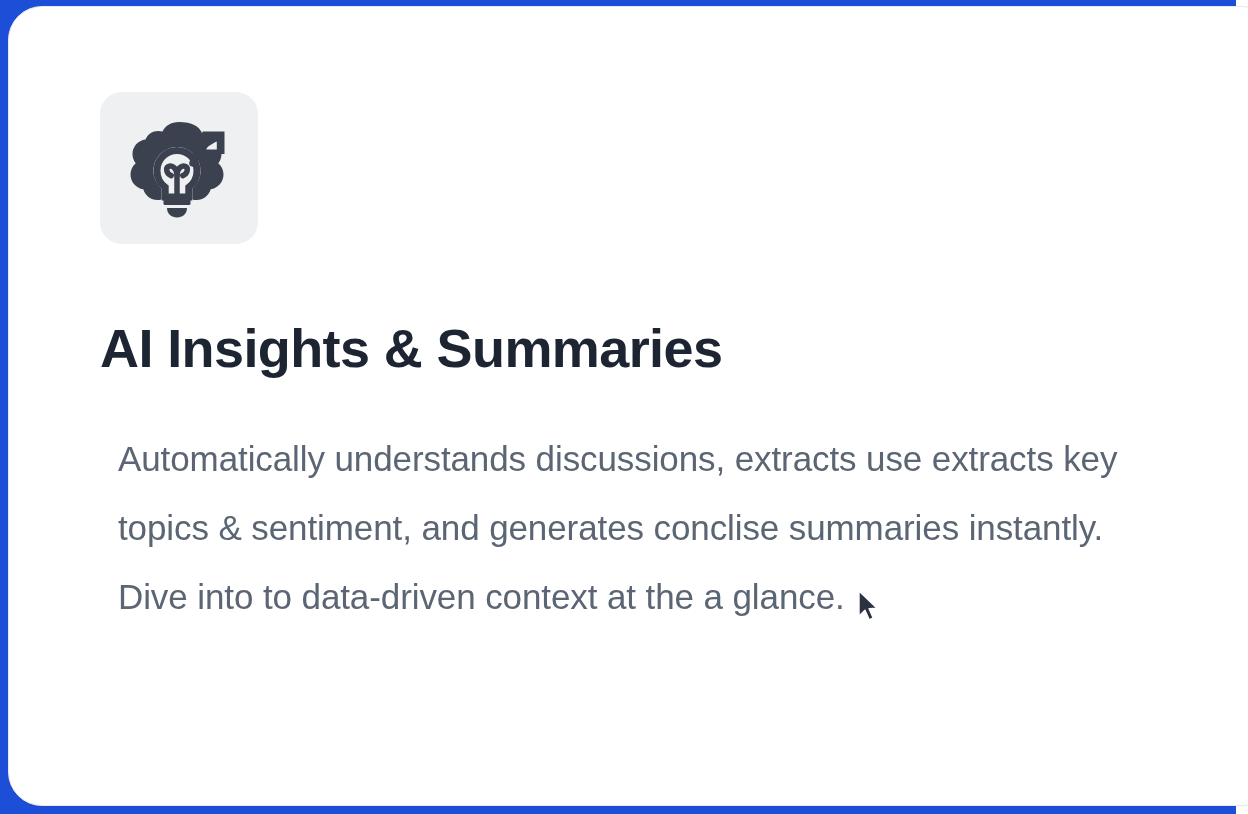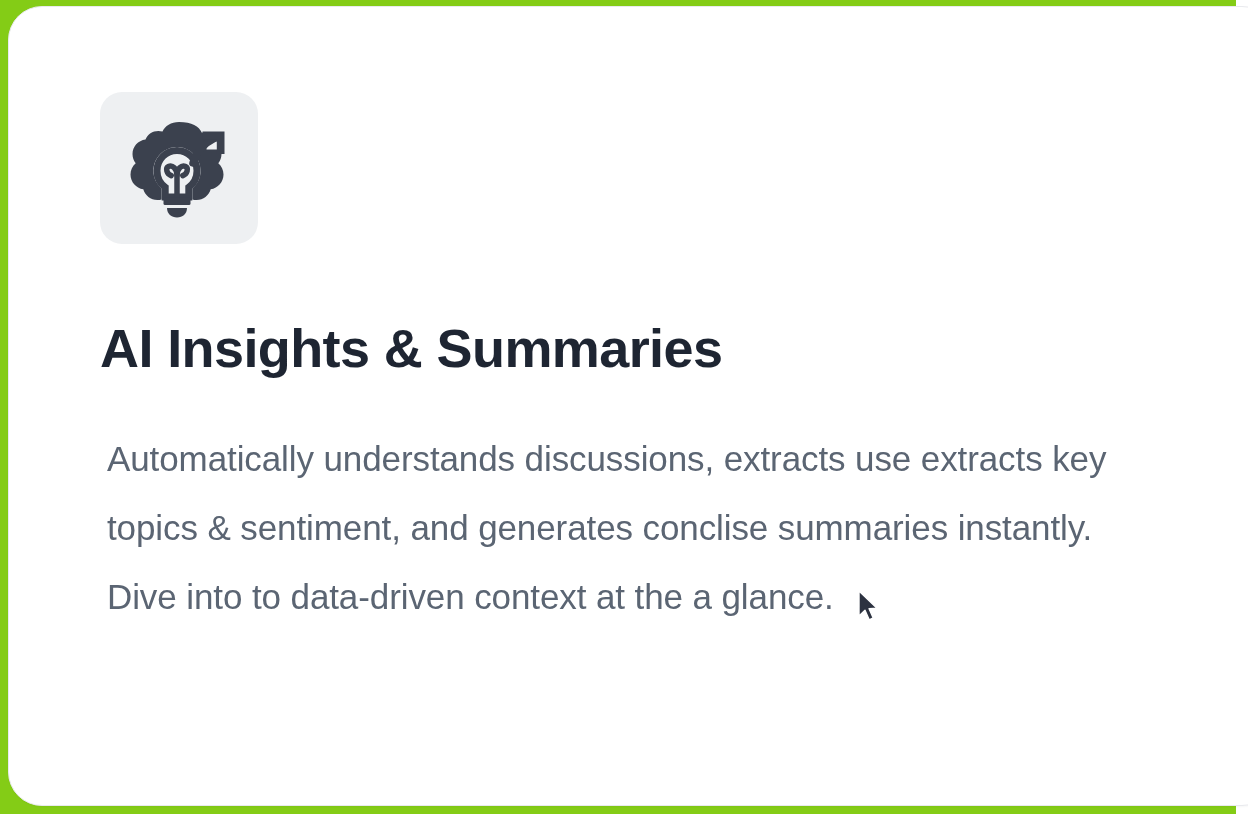--- a/index.html
+++ b/index.html
@@ -9,21 +9,21 @@
     height: 814px;
     background: #ffffff;
     font-family: "Liberation Sans", sans-serif;
     overflow: hidden;
   }
 
   #app {
     position: relative;
     width: 1236px;
     height: 814px;
-    background: #84cc16;
+    background: #1d4ed8;
   }
 
   
   .feature-card {
     position: absolute;
     left: 8px;
     top: 6px;
     width: 1268px;
     height: 800px;
     background: #ffffff;
@@ -65,21 +65,21 @@
     line-height: 64px;
     font-weight: 700;
     letter-spacing: -0.6px;
     color: #1e2532;
     margin-top: 72px;
     white-space: nowrap;
   }
 
   
   .card-desc {
-    margin: 7px;
+    margin: 18px;
     padding: 0;
     margin-top: 44px;
     font-size: 35px;
     line-height: 69px;
     font-weight: 400;
     color: #5b6573;
     max-width: 1055px;
     letter-spacing: -0.1px;
   }
 

